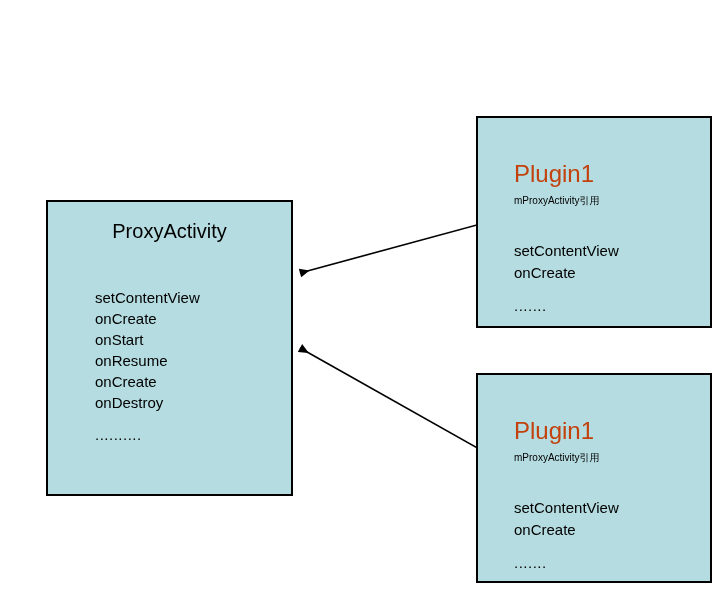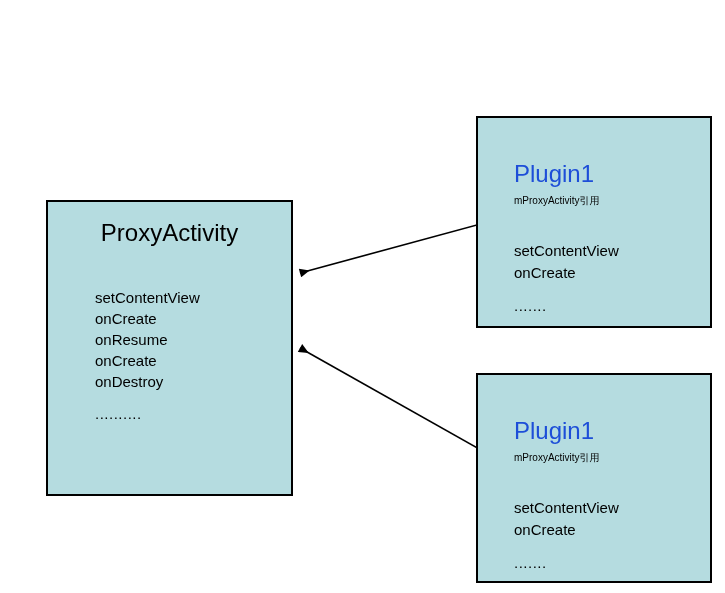--- a/index.html
+++ b/index.html
@@ -40,21 +40,21 @@
     top: 373px;
     width: 236px;
     height: 210px;
   }
   .proxy-title {
     position: absolute;
     left: 0;
     top: 18px;
     width: 100%;
     text-align: center;
-    font-size: 24px;
+    font-size: 20px;
     color: #000000;
     line-height: 1.1;
   }
   .proxy-methods {
     position: absolute;
     left: 47px;
     top: 85px;
     font-size: 15px;
     color: #000000;
     line-height: 21px;
@@ -64,21 +64,21 @@
   }
   .proxy-methods .ellipsis {
     margin-top: 11px;
     letter-spacing: 0.5px;
   }
   .plugin-title {
     position: absolute;
     left: 36px;
     top: 43px;
     font-size: 24px;
-    color: #1d4ed8;
+    color: #c2410c;
     line-height: 1.05;
     white-space: nowrap;
   }
   .plugin-ref {
     position: absolute;
     left: 36px;
     top: 76px;
     font-size: 10px;
     color: #000000;
     white-space: nowrap;
@@ -120,20 +120,21 @@
     </defs>
     <line x1="521" y1="213" x2="300" y2="273" stroke="#000000" stroke-width="1.6" marker-end="url(#arrowhead)"></line>
     <line x1="513" y1="468" x2="300" y2="348" stroke="#000000" stroke-width="1.6" marker-end="url(#arrowhead)"></line>
   </svg>
 
   <div class="box" id="proxy-box">
     <div class="proxy-title">ProxyActivity</div>
     <div class="proxy-methods">
       <div class="method">setContentView</div>
       <div class="method">onCreate</div>
+      <div class="method">onStart</div>
       <div class="method">onResume</div>
       <div class="method">onCreate</div>
       <div class="method">onDestroy</div>
       <div class="ellipsis">..........</div>
     </div>
   </div>
 
   <div class="box" id="plugin-box-1">
     <div class="plugin-title">Plugin1</div>
     <div class="plugin-ref">mProxyActivity引用</div>

